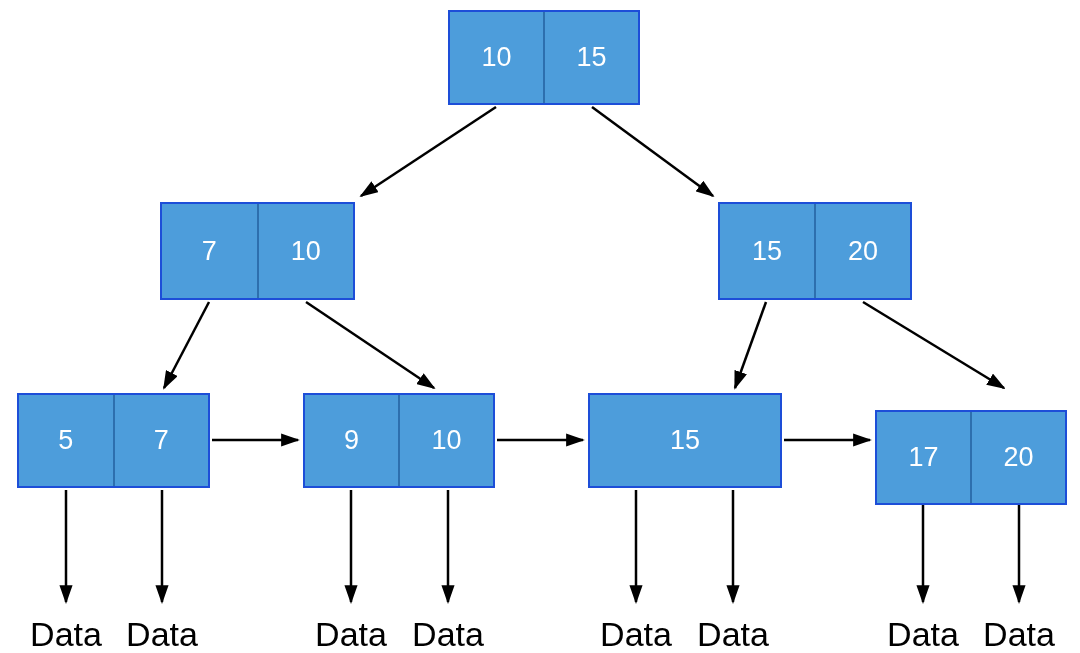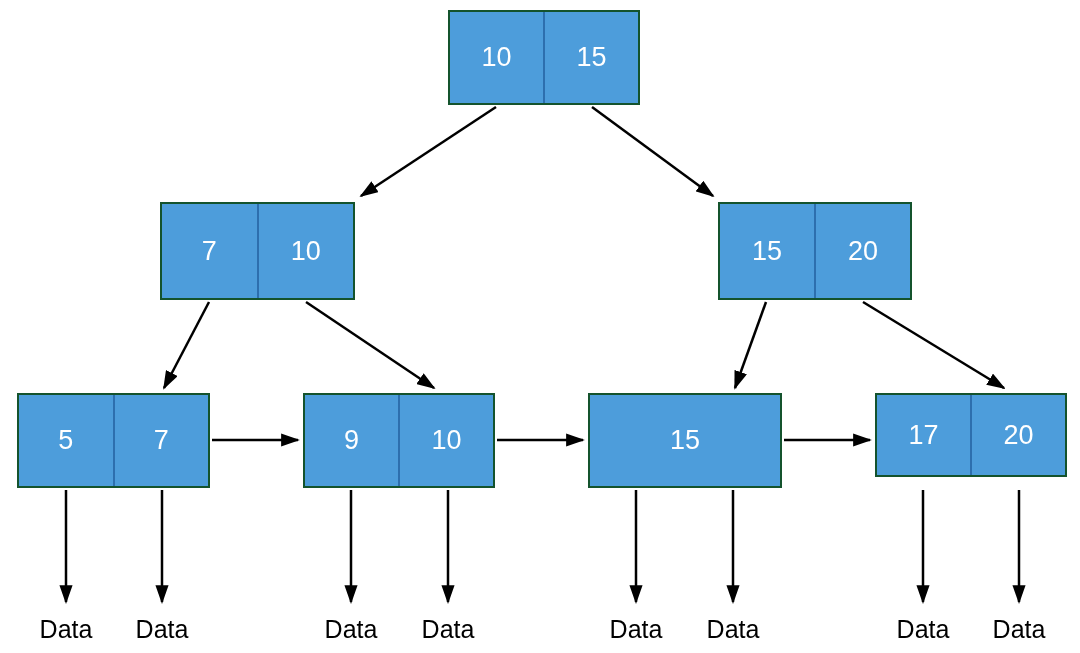--- a/index.html
+++ b/index.html
@@ -21,39 +21,39 @@
     top: 0;
     width: 1080px;
     height: 653px;
     pointer-events: none;
   }
   .tree-node {
     position: absolute;
     display: flex;
     box-sizing: border-box;
     background: #4D9DDB;
-    border: 2px solid #14532d;
+    border: 2px solid #1d4ed8;
   }
   .tree-node .cell {
     flex: 1 1 50%;
     display: flex;
     align-items: center;
     justify-content: center;
     color: #ffffff;
     font-size: 27px;
     line-height: 1;
   }
   .tree-node .cell.first {
     border-right: 2px solid #2D6FAE;
   }
   .data-label {
     position: absolute;
     transform: translateX(-50%);
     color: #000000;
-    font-size: 25px;
+    font-size: 34px;
     line-height: 1;
     white-space: nowrap;
   }
 </style>
 </head>
 <body>
 
 <div class="canvas">
 
   <svg class="arrow-layer" viewBox="0 0 1080 653" xmlns="http://www.w3.org/2000/svg">
@@ -105,21 +105,21 @@
 
   <div class="tree-node" style="left:303px; top:393px; width:192px; height:95px;">
     <div class="cell first">9</div>
     <div class="cell">10</div>
   </div>
 
   <div class="tree-node" style="left:588px; top:393px; width:194px; height:95px;">
     <div class="cell">15</div>
   </div>
 
-  <div class="tree-node" style="left:875px; top:393px; width:192px; height:84px;">
+  <div class="tree-node" style="left:875px; top:410px; width:192px; height:95px;">
     <div class="cell first">17</div>
     <div class="cell">20</div>
   </div>
 
   <div class="data-label" style="left:66px; top:617px;">Data</div>
   <div class="data-label" style="left:162px; top:617px;">Data</div>
   <div class="data-label" style="left:351px; top:617px;">Data</div>
   <div class="data-label" style="left:448px; top:617px;">Data</div>
   <div class="data-label" style="left:636px; top:617px;">Data</div>
   <div class="data-label" style="left:733px; top:617px;">Data</div>

